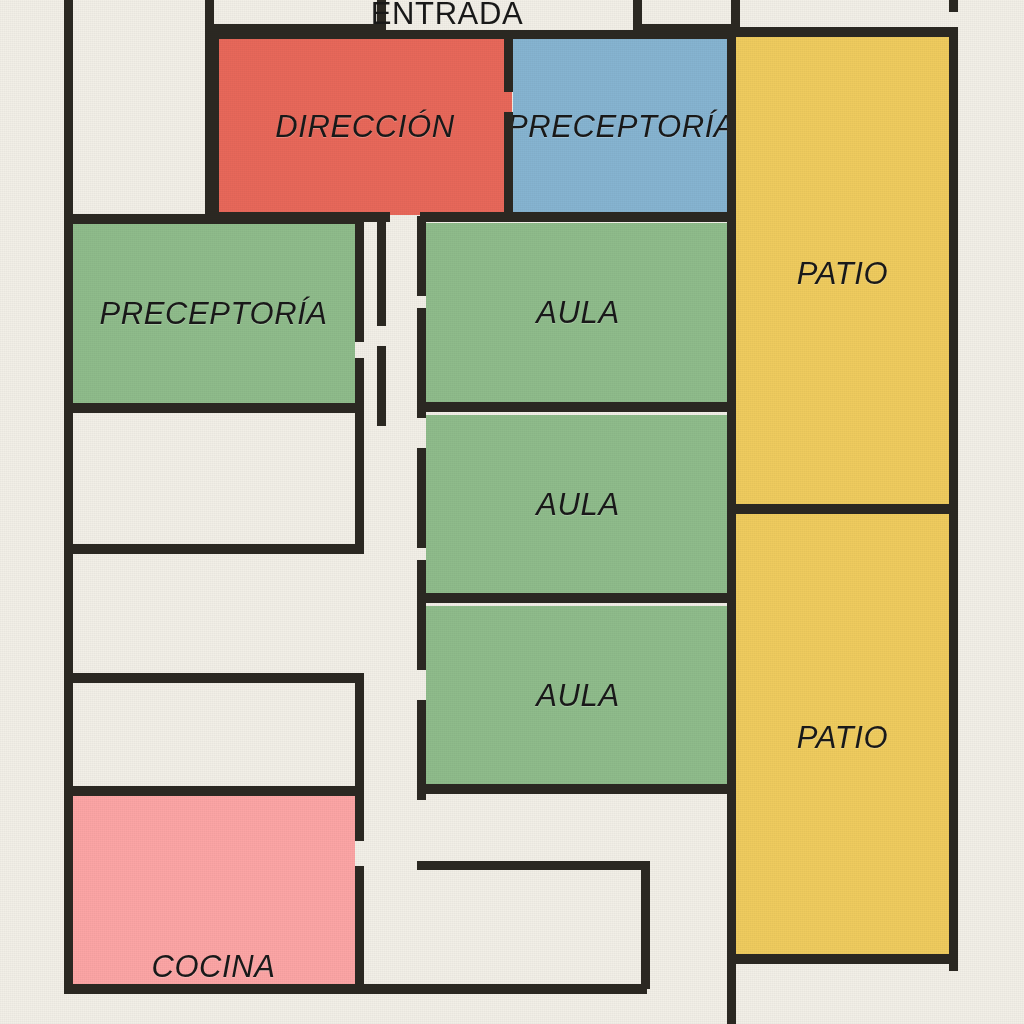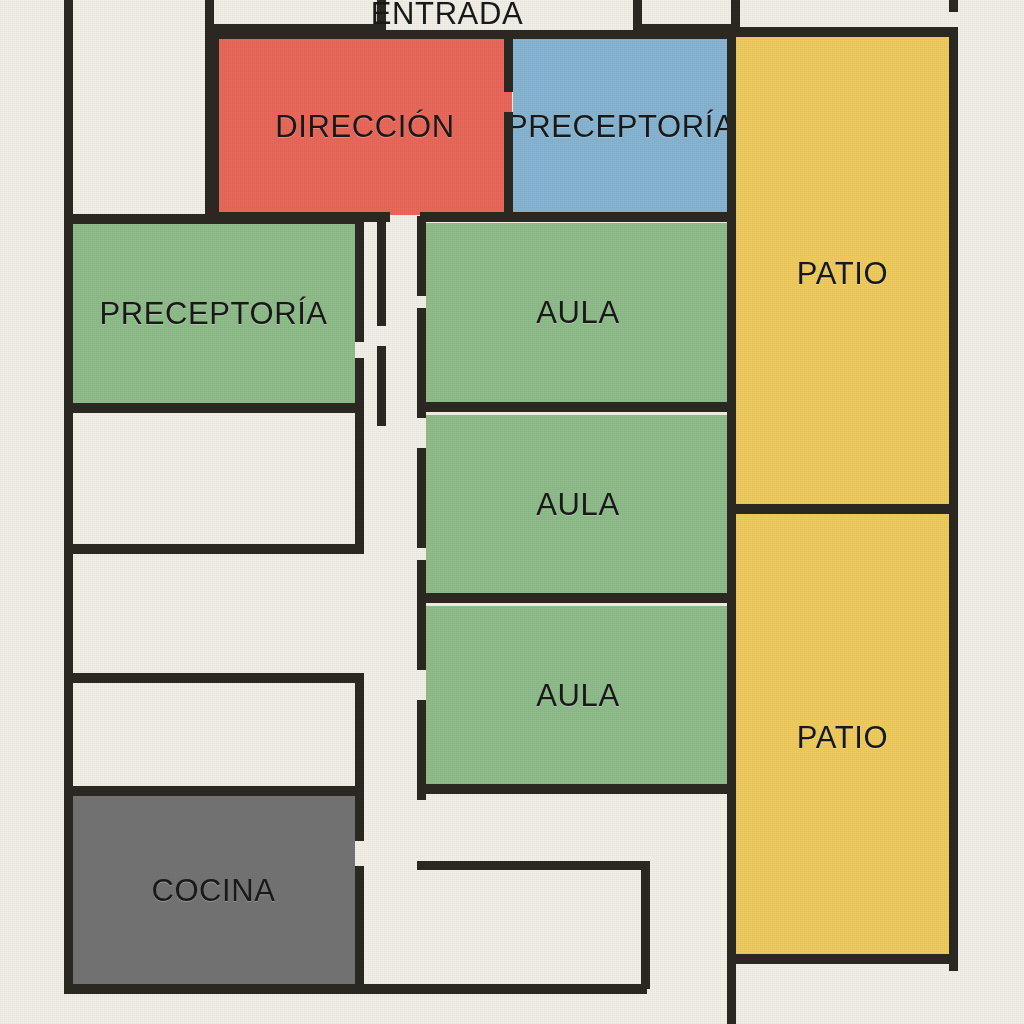--- a/index.html
+++ b/index.html
@@ -25,20 +25,21 @@
       repeating-linear-gradient(90deg, rgba(0,0,0,.018) 0 1px, rgba(255,255,255,.018) 1px 2px);
     mix-blend-mode:multiply;
     opacity:.85;
   }
   .room{
     position:absolute;
     box-sizing:border-box;
     display:flex;
     align-items:center;
     justify-content:center;
+    font-style:italic;
   }
   .room .lbl{
     font-size:31px;
     letter-spacing:.6px;
     color:#191919;
     font-weight:400;
     white-space:nowrap;
     text-shadow:0 1px 0 rgba(255,255,255,.25);
   }
   .wall{
@@ -84,21 +85,21 @@
       </div>
       <div class="room" style="left: 426px; top: 415px; width: 304px; height: 180px; background: rgb(143, 188, 139);">
         <span class="lbl">AULA</span>
       </div>
       <div class="room" style="left: 426px; top: 606px; width: 304px; height: 180px; background: rgb(143, 188, 139);">
         <span class="lbl">AULA</span>
       </div>
       <div class="room" style="left: 72px; top: 413px; width: 283px; height: 140px; background: rgb(242, 239, 231);"></div>
       <div class="room" style="left: 72px; top: 562px; width: 283px; height: 115px; background: rgb(242, 239, 231);"></div>
       <div class="room" style="left: 72px; top: 685px; width: 283px; height: 103px; background: rgb(242, 239, 231);"></div>
-      <div class="room" style="left: 72px; top: 796px; width: 283px; height: 189px; background: #737373;">
+      <div class="room" style="left: 72px; top: 796px; width: 283px; height: 189px; background: #fca5a5; align-items: flex-end;">
         <span class="lbl">COCINA</span>
       </div>
       <div class="room" style="left: 424px; top: 869px; width: 218px; height: 116px; background: rgb(242, 239, 231);"></div>
     </div>
   <div id="walls-layer">
       <div class="wall" style="left: 64px; top: -6px; width: 9px; height: 998px; background: rgb(43, 40, 34);"></div>
       <div class="wall" style="left: 64px; top: 984px; width: 583px; height: 10px; background: rgb(43, 40, 34);"></div>
       <div class="wall" style="left: 949px; top: -6px; width: 9px; height: 18px; background: rgb(43, 40, 34);"></div>
       <div class="wall" style="left: 205px; top: -6px; width: 9px; height: 229px; background: rgb(43, 40, 34);"></div>
       <div class="wall" style="left: 64px; top: 214px; width: 150px; height: 10px; background: rgb(43, 40, 34);"></div>

